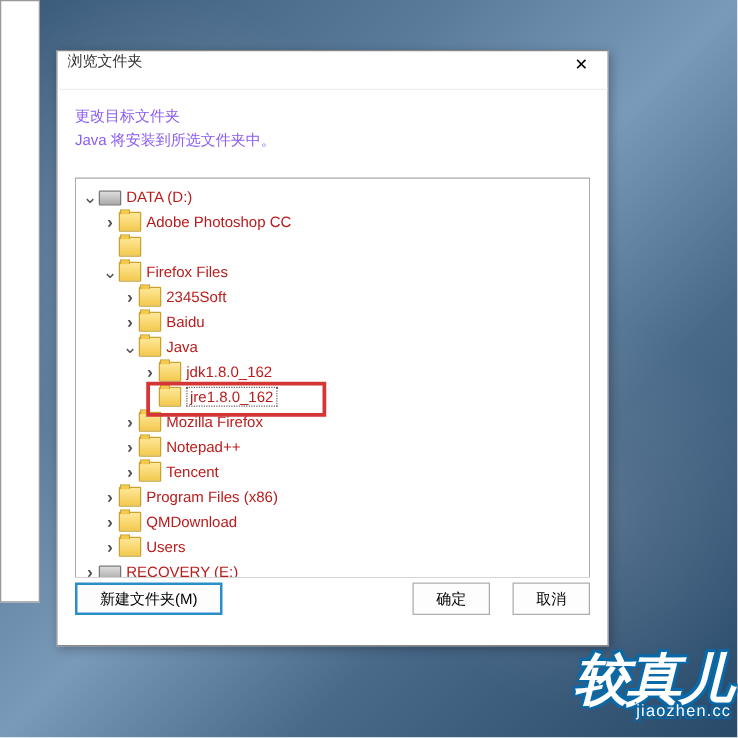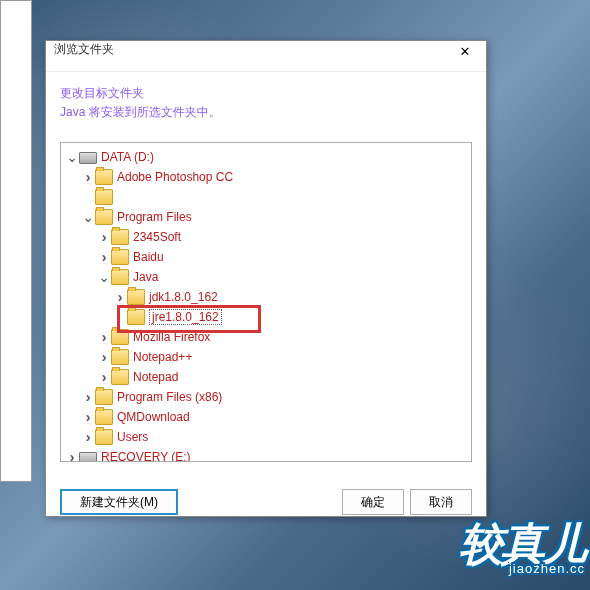--- a/index.html
+++ b/index.html
@@ -20,21 +20,21 @@
 .ind{display:inline-block;width:16px;height:16px}
 .exp{width:14px;height:16px;display:inline-flex;align-items:center;justify-content:center;color:#555;font-size:10px;cursor:pointer;font-family:Arial}
 .exp.blank{visibility:hidden}
 .ico{width:16px;height:14px;margin-right:4px;display:inline-block}
 .ico.folder{background:linear-gradient(#ffe89a,#f3c94e);border:1px solid #c9a232;border-radius:1px;position:relative}
 .ico.folder::before{content:"";position:absolute;top:-3px;left:0;width:6px;height:3px;background:#f3c94e;border:1px solid #c9a232;border-bottom:none;border-radius:1px 1px 0 0}
 .ico.drive{background:linear-gradient(#ddd,#aaa);border:1px solid #777;border-radius:1px;height:10px;margin-top:2px}
 .lbl{font-size:12px;color:#b91c1c}
 .row.sel .lbl{background:#fff;border:1px dotted #666;padding:0 2px}
 .highlight-box{position:absolute;border:3px solid #d43535;pointer-events:none}
-.btnrow{display:flex;align-items:center;margin-top:27px;gap:0}
+.btnrow{display:flex;align-items:center;margin-top:4px;gap:12px}
 .btn{height:26px;border:1px solid #adadad;background:#fdfdfd;padding:0 18px;font-size:12px;cursor:pointer;font-family:inherit}
 .btn.newf{border:2px solid #2a8fc9}
 .spacer{flex:1}
 .watermark{position:absolute;right:5px;bottom:15px;color:#fff;font-weight:900;font-style:italic;font-size:44px;letter-spacing:-2px;text-shadow:0 0 4px #0a6aa8,2px 2px 0 #0a6aa8,-2px -2px 0 #0a6aa8,2px -2px 0 #0a6aa8,-2px 2px 0 #0a6aa8;line-height:1}
 .watermark .sub{display:block;font-size:13px;font-weight:400;font-style:normal;letter-spacing:1px;text-align:right;margin-top:-4px}
 </style>
 </head>
 <body>
 
 <div class="bg">
@@ -65,21 +65,21 @@
           </div>
           <div class="row">
             <span class="ind"></span>
             <span class="exp blank">›</span>
             <span class="ico folder"></span>
           </div>
           <div class="row">
             <span class="ind"></span>
             <span class="exp" style="font-size: 14px;">⌄</span>
             <span class="ico folder"></span>
-            <span class="lbl">Program Files</span>
+            <span class="lbl">Firefox Files</span>
           </div>
           <div class="row">
             <span class="ind"></span>
             <span class="ind"></span>
             <span class="exp" style="font-size: 14px; font-weight: bold;">›</span>
             <span class="ico folder"></span>
             <span class="lbl">2345Soft</span>
           </div>
           <div class="row">
             <span class="ind"></span>
@@ -123,21 +123,21 @@
             <span class="ind"></span>
             <span class="exp" style="font-size: 14px; font-weight: bold;">›</span>
             <span class="ico folder"></span>
             <span class="lbl">Notepad++</span>
           </div>
           <div class="row">
             <span class="ind"></span>
             <span class="ind"></span>
             <span class="exp" style="font-size: 14px; font-weight: bold;">›</span>
             <span class="ico folder"></span>
-            <span class="lbl">Notepad</span>
+            <span class="lbl">Tencent</span>
           </div>
           <div class="row">
             <span class="ind"></span>
             <span class="exp" style="font-size: 14px; font-weight: bold;">›</span>
             <span class="ico folder"></span>
             <span class="lbl">Program Files (x86)</span>
           </div>
           <div class="row">
             <span class="ind"></span>
             <span class="exp" style="font-size: 14px; font-weight: bold;">›</span>

